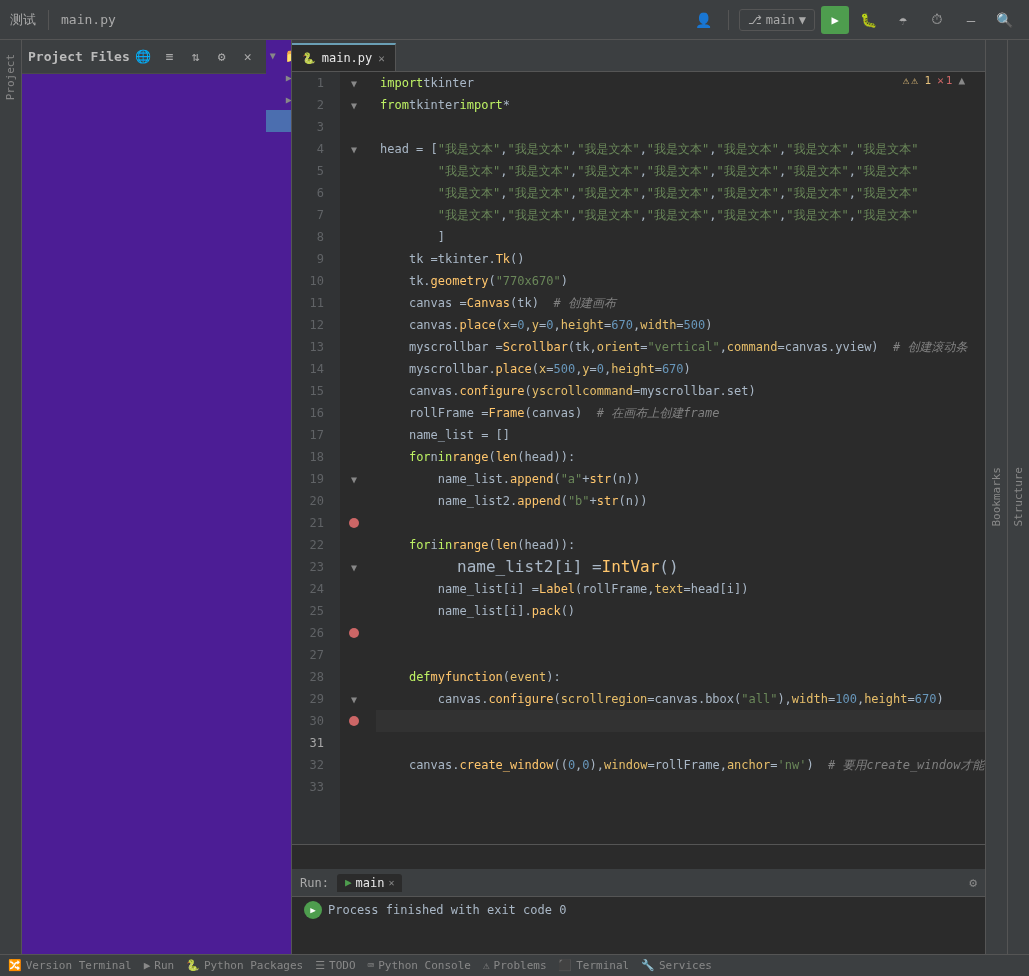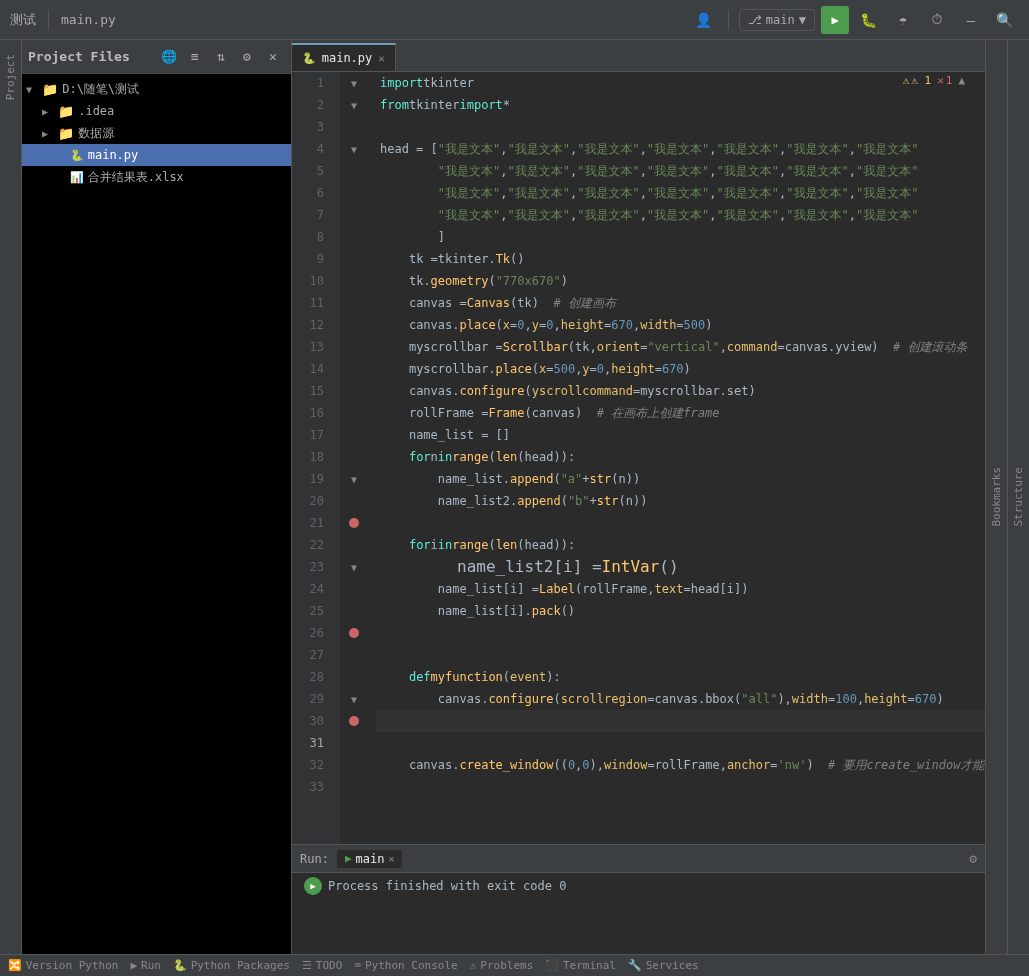--- a/index.html
+++ b/index.html
@@ -104,24 +104,24 @@
       transform: rotate(180deg);
       font-size: 11px;
       color: #888;
       cursor: pointer;
       padding: 4px 2px;
     }
 
     
     .sidebar {
       width: 270px;
-      background: #000000;
+      background: #4c1d95;
       border-right: 1px solid #555;
       display: flex;
-      flex-direction: column;
+      flex-direction: row;
       flex-shrink: 0;
       overflow: hidden;
     }
     .sidebar-toolbar {
       height: 34px;
       background: #3c3f41;
       display: flex;
       align-items: center;
       padding: 0 6px;
       gap: 2px;
@@ -234,21 +234,21 @@
       justify-content: flex-end;
     }
     .code-area {
       flex: 1;
       overflow: hidden;
       padding-left: 8px;
       position: relative;
     }
 
     
-    .kw { color: #5eead4; }
+    .kw { color: #bef264; }
     .fn { color: #ffc66d; }
     .str { color: #6a8759; }
     .num { color: #6897bb; }
     .comment { color: #808080; font-style: italic; }
     .param { color: #e8bf6a; }
     .paren { color: #a9b7c6; }
     .normal { color: #a9b7c6; }
     .class-name { color: #a9b7c6; }
     .warn-badge {
       display: flex;
@@ -273,20 +273,21 @@
       flex-shrink: 0;
     }
     .bottom-tabs {
       height: 28px;
       background: #3c3f41;
       display: flex;
       align-items: center;
       padding: 0 8px;
       gap: 4px;
       border-bottom: 1px solid #555;
+      margin-top: 24px;
     }
     .bottom-tab {
       display: flex;
       align-items: center;
       gap: 4px;
       padding: 2px 8px;
       font-size: 12px;
       color: #aaa;
       cursor: pointer;
       border-radius: 3px 3px 0 0;
@@ -643,21 +644,21 @@
 
   <div style="width:22px;background:#3c3f41;border-left:1px solid #555;display:flex;flex-direction:column;align-items:center;justify-content:center;flex-shrink:0;">
     <span style="writing-mode:vertical-rl;transform:rotate(180deg);font-size:11px;color:#888;">Structure</span>
   </div>
 
 </div>
 
 <div class="status-bar">
   <div class="status-bar-item">
     <span>🔀</span>
-    <span>Version Python</span>
+    <span>Version Terminal</span>
   </div>
   <div class="status-bar-item">
     <span>▶</span>
     <span>Run</span>
   </div>
   <div class="status-bar-item">
     <span>🐍</span>
     <span>Python Packages</span>
   </div>
   <div class="status-bar-item">

